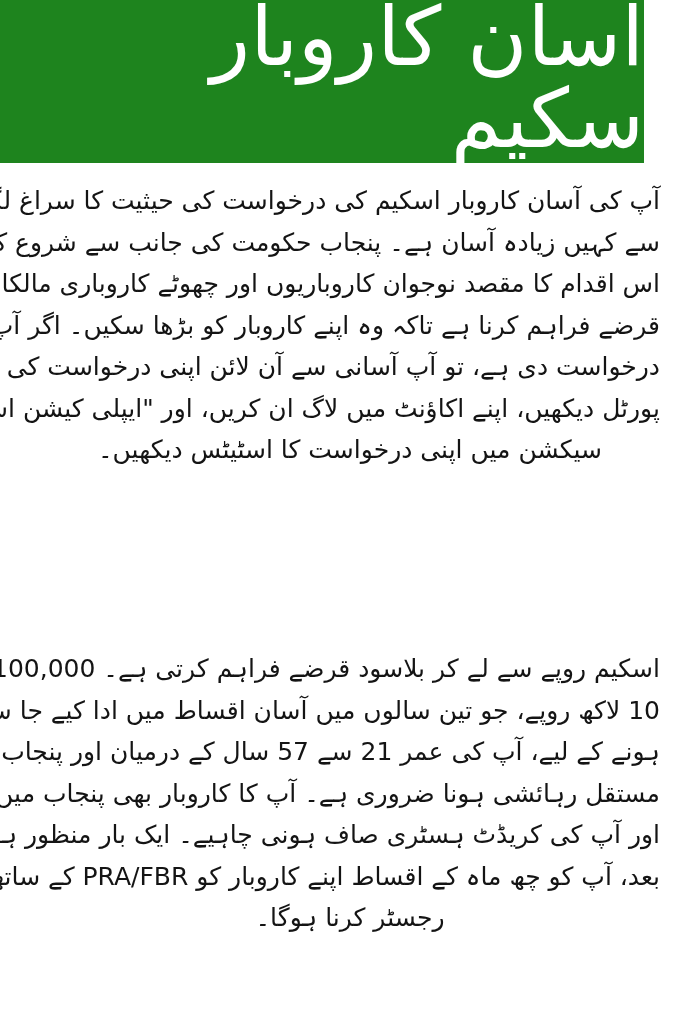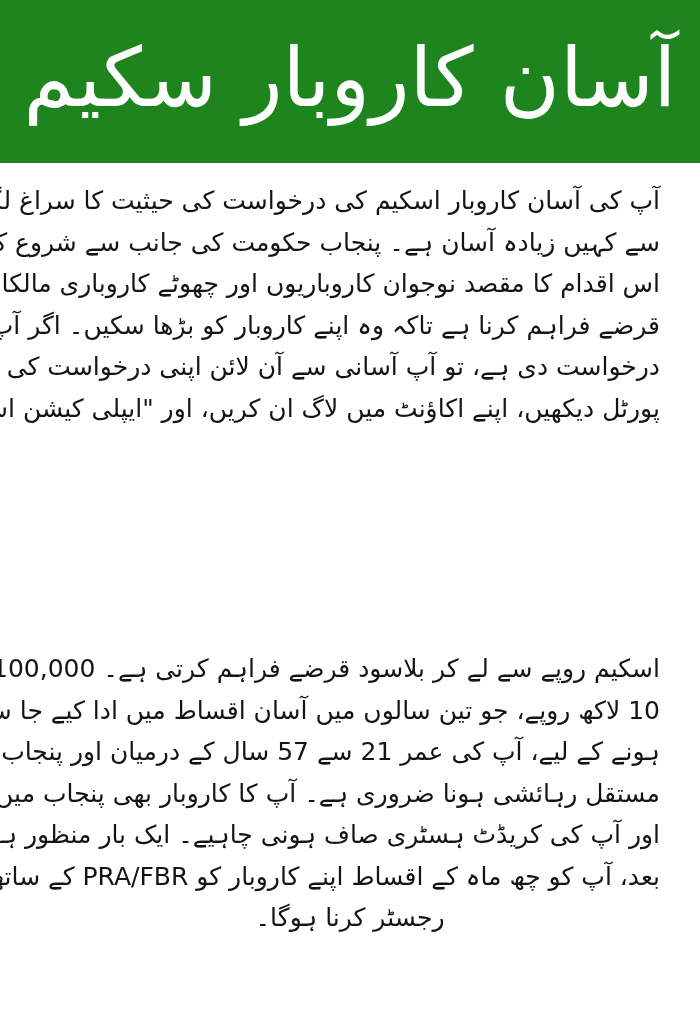--- a/index.html
+++ b/index.html
@@ -12,21 +12,21 @@
       height: 1024px;
       overflow: hidden;
       position: relative;
       font-family: "DejaVu Sans", sans-serif;
       color: #111111;
     }
     .banner {
       position: absolute;
       left: 0;
       top: 0;
-      width: 700px;
+      width: 644px;
       height: 163px;
       background: #1e841e;
       display: flex;
       align-items: center;
       justify-content: center;
     }
     .banner-title {
       direction: rtl;
       color: #ffffff;
       font-family: "DejaVu Sans", sans-serif;
@@ -65,20 +65,21 @@
 </div>
 
 <div class="content" id="para1">
   <p class="para">
     <span class="line">آپ کی آسان کاروبار اسکیم کی درخواست کی حیثیت کا سراغ لگانا اب پہلے</span>
     <span class="line">سے کہیں زیادہ آسان ہے۔ پنجاب حکومت کی جانب سے شروع کیے گئے</span>
     <span class="line">اس اقدام کا مقصد نوجوان کاروباریوں اور چھوٹے کاروباری مالکان کو بلاسود</span>
     <span class="line">قرضے فراہم کرنا ہے تاکہ وہ اپنے کاروبار کو بڑھا سکیں۔ اگر آپ نے</span>
     <span class="line">درخواست دی ہے، تو آپ آسانی سے آن لائن اپنی درخواست کی حیثیت کی</span>
     <span class="line">پورٹل دیکھیں، اپنے اکاؤنٹ میں لاگ ان کریں، اور "ایپلی کیشن اسٹیٹس"</span>
+    <span class="line">سیکشن میں اپنی درخواست کا اسٹیٹس دیکھیں۔</span>
   </p>
 </div>
 
 <div class="content" id="para2">
   <p class="para">
     <span class="line">اسکیم روپے سے لے کر بلاسود قرضے فراہم کرتی ہے۔ 100,000 سے</span>
     <span class="line">10 لاکھ روپے، جو تین سالوں میں آسان اقساط میں ادا کیے جا سکتے ہیں۔ اہل</span>
     <span class="line">ہونے کے لیے، آپ کی عمر 21 سے 57 سال کے درمیان اور پنجاب کا</span>
     <span class="line">مستقل رہائشی ہونا ضروری ہے۔ آپ کا کاروبار بھی پنجاب میں ہونا چاہیے،</span>
     <span class="line">اور آپ کی کریڈٹ ہسٹری صاف ہونی چاہیے۔ ایک بار منظور ہونے کے</span>

